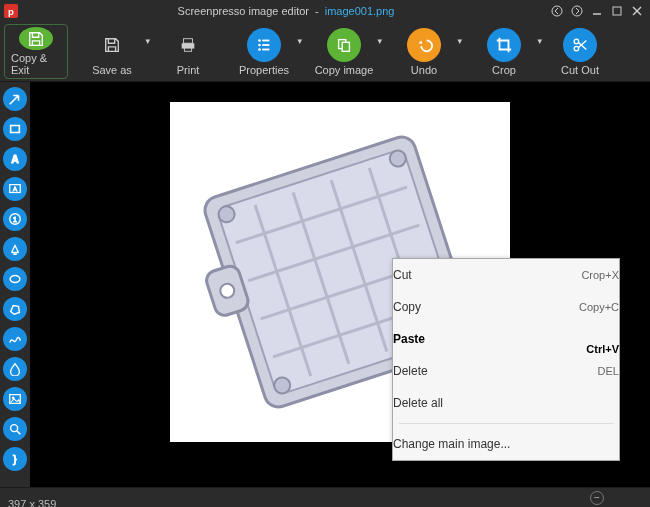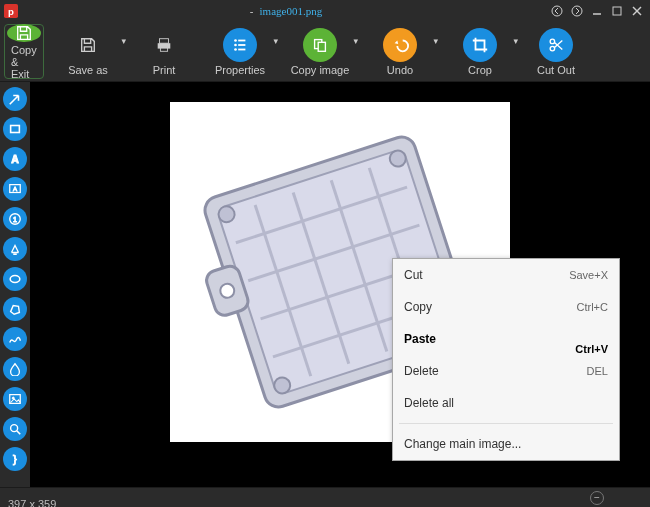--- a/index.html
+++ b/index.html
@@ -2,50 +2,50 @@
 <html><head>
 <meta charset="utf-8">
 <style>
   * { box-sizing: border-box; margin: 0; padding: 0; font-family: "Segoe UI", Arial, sans-serif; }
   body { width: 650px; height: 507px; background: #2b2b2b; overflow: hidden; user-select: none; }
   
   .titlebar { height: 22px; background: #2b2b2b; display: flex; align-items: center; color: #ccc; font-size: 11px; }
   .titlebar .logo { width: 22px; height: 22px; display: flex; align-items: center; justify-content: center; }
   .titlebar .logo svg { width: 14px; height: 14px; }
   .titlebar .title-area { flex: 1; text-align: center; display: flex; justify-content: center; gap: 6px; align-items: center;}
-  .titlebar .file { color: #3fb0e8; font-family: Liberation Serif, serif; }
+  .titlebar .file { color: #3fb0e8; }
   .titlebar .controls { display: flex; gap: 6px; padding-right: 6px; align-items: center;}
   .titlebar .controls .ctrl { width: 14px; height: 14px; display:flex; align-items:center; justify-content:center; cursor:pointer; color:#ccc; }
   .titlebar .controls .ctrl svg { width:12px; height:12px; }
   
   .toolbar { height: 60px; background: #2b2b2b; display: flex; border-bottom: 1px solid #1b1b1b; }
   .toolbtn { display: flex; flex-direction: column; align-items: center; justify-content: center; color: #ccc; font-size: 11px; padding: 2px 6px; position:relative; cursor:pointer; }
   .toolbtn .iconwrap { width: 34px; height: 34px; border-radius: 50%; display:flex; align-items:center; justify-content:center; margin-bottom: 2px; }
   .toolbtn .iconwrap svg { width:18px; height:18px; fill:#fff; }
   .toolbtn.plain .iconwrap { width:34px; height:34px; }
   .toolbtn.plain .iconwrap svg { fill:#ccc; }
   .toolbtn.wide { width: 80px; }
   .toolbtn.mid { width: 72px; }
-  .toolbtn.copyexit { width: 40px; border:1px solid #3d6b3d; border-radius:4px; margin:2px 4px; }
+  .toolbtn.copyexit { width: 64px; border:1px solid #3d6b3d; border-radius:4px; margin:2px 4px; }
   .toolbtn.copyexit .iconwrap { background:#5cb336; }
   .dropdown-arrow { position:absolute; right:2px; top:14px; color:#ccc; font-size:9px; cursor:pointer; }
   .circ-green { background:#5cb336; }
   .circ-blue  { background:#1a8ee0; }
   .circ-orange{ background:#f29a1f; }
   
   .main { display:flex; height: 405px; background:#000; }
   .sidetools { width: 30px; background:#2b2b2b; display:flex; flex-direction:column; align-items:center; padding-top:2px; gap:0px; }
   .stool { width:24px; height:24px; border-radius:50%; background:#1a8ee0; margin:3px 0; display:flex; align-items:center; justify-content:center; cursor:pointer; }
   .stool svg { width:14px; height:14px; fill:#fff; stroke:#fff; }
   .canvas-area { flex:1; position:relative; background:#000; display:flex; align-items:center; justify-content:center; padding:15px 30px 40px 30px; overflow:hidden;}
   .img-plate { width: 340px; height: 340px; background:#fff; position:relative; }
   .img-plate svg { width:100%; height:100%; }
   
   .ctxmenu { position:absolute; left:362px; top:176px; width:228px; background:#f6f6f6; border:1px solid #a8a8a8; box-shadow:2px 2px 6px rgba(0,0,0,0.4); font-size:12px; color:#333; }
-  .ctxitem { height:32px; display:flex; align-items:center; padding:0 11px; justify-content:space-between; cursor:pointer; }
+  .ctxitem { height:32px; display:flex; align-items:center; padding:0 0; justify-content:space-between; cursor:pointer; }
   .ctxitem .lbl { white-space:nowrap; }
   .ctxitem .sc  { color:#666; font-size:11px; }
   .ctxitem.bold .lbl { font-weight:600; color:#000; }
   .ctxitem.bold .sc  { font-weight:600; color:#000;margin-top:20px; }
   .ctxitem.highlight { background:#cce8ff; outline:1px solid #3aa0e8; }
   .ctxsep { height:1px; background:#ddd; margin:4px 6px; }
   
   .statusbar { height:32px; background:#2b2b2b; color:#bdbdbd; font-size:11px; display:flex; align-items:center; padding:16px 8px; border-top:1px solid #1b1b1b;}
   .statusbar .spacer { flex:1; }
   .statusbar .zoom-controls { display:flex; align-items:center; gap:6px;flex-direction:column; }
@@ -57,20 +57,21 @@
 <body>
 
 <div class="titlebar">
   <div class="logo">
     <svg viewBox="0 0 16 16">
         <rect width="16" height="16" rx="2" fill="#d9332b"></rect>
         <text x="8" y="12" text-anchor="middle" font-size="11" fill="#fff" font-family="Arial" font-weight="bold">p</text>
       </svg>
   </div>
   <div class="title-area">
+    <span>Screenpresso image editor</span>
     <span>-</span>
     <span class="file">image001.png</span>
   </div>
   <div class="controls">
     <span class="ctrl">
         <svg viewBox="0 0 12 12">
           <circle cx="6" cy="6" r="5" fill="none" stroke="#ccc"></circle>
           <path d="M7 3l-3 3 3 3" fill="none" stroke="#ccc"></path>
         </svg>
       </span>
@@ -281,25 +282,25 @@
           <circle cx="260" cy="80" r="8" fill="#bfc1d4" stroke="#8d90a6" stroke-width="2"></circle>
           <circle cx="80" cy="260" r="8" fill="#bfc1d4" stroke="#8d90a6" stroke-width="2"></circle>
           <circle cx="260" cy="260" r="8" fill="#bfc1d4" stroke="#8d90a6" stroke-width="2"></circle>
         </g>
       </svg>
     </div>
 
     <div class="ctxmenu">
       <div class="ctxitem">
         <span class="lbl">Cut</span>
-        <span class="sc">Save+X</span>
+        <span class="sc">Crop+X</span>
       </div>
       <div class="ctxitem">
         <span class="lbl">Copy</span>
-        <span class="sc">Ctrl+C</span>
+        <span class="sc">Copy+C</span>
       </div>
       <div class="ctxitem bold">
         <span class="lbl">Paste</span>
         <span class="sc">Ctrl+V</span>
       </div>
       <div class="ctxitem">
         <span class="lbl">Delete</span>
         <span class="sc">DEL</span>
       </div>
       <div class="ctxitem">

